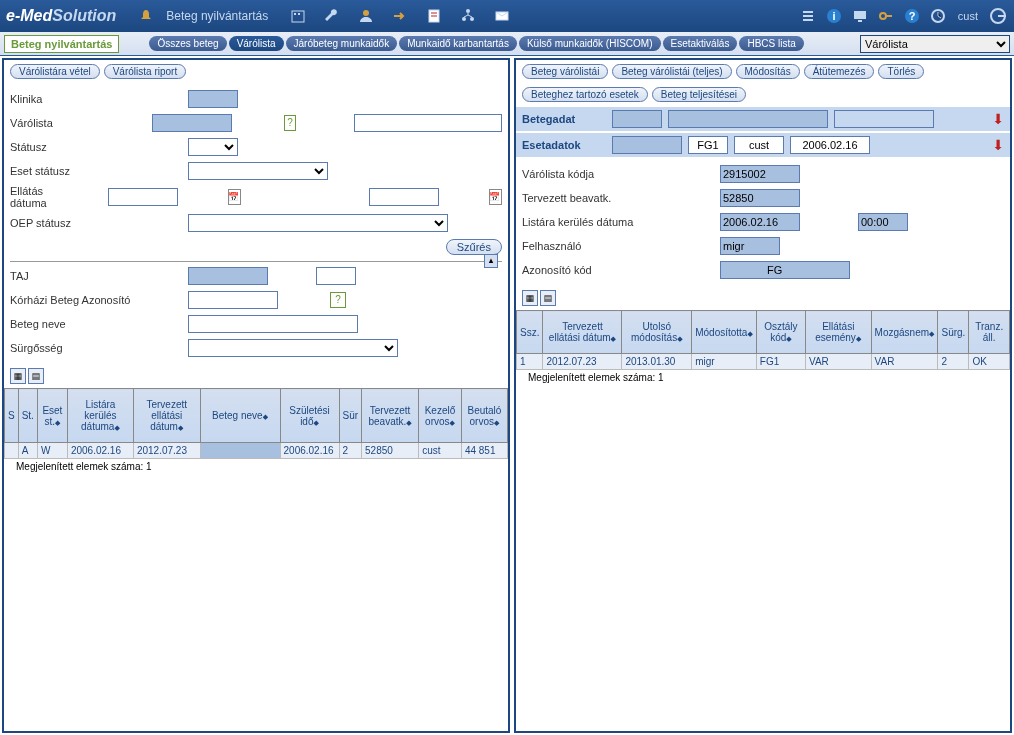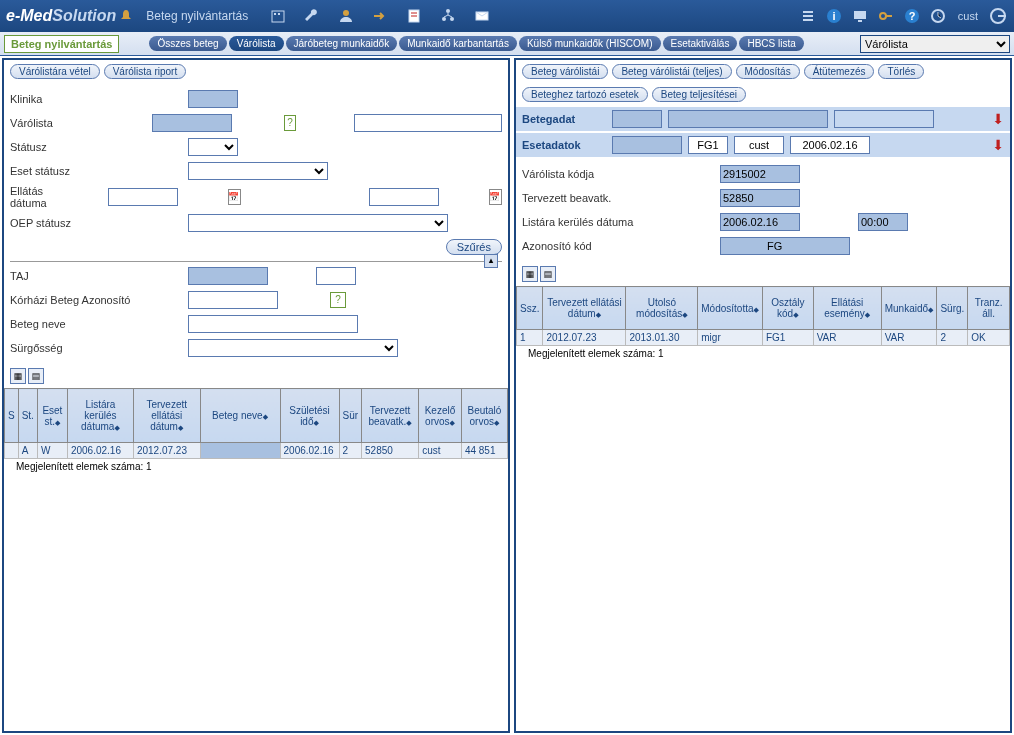--- a/index.html
+++ b/index.html
@@ -1,20 +1,20 @@
 <!DOCTYPE html>
 <html><head>
 <meta charset="utf-8">
 <style>
   * { box-sizing: border-box; margin: 0; padding: 0; }
   body { font-family: Arial, sans-serif; font-size: 11px; background: #fff; width: 1014px; height: 735px; overflow: hidden; }
   
   
   .header { background: linear-gradient(#2a5a9a,#1c4780); height: 32px; display: flex; align-items: center; padding: 0 6px; color: #fff; }
-  .logo { font-size: 16px; font-weight: bold; font-style: italic; }
+  .logo { font-size: 16px; font-weight: bold; font-style: italic; margin-right: 20px; }
   .logo .e { color: #fff; }
   .logo .med { color: #fff; }
   .logo .sol { color: #c6d8f0; font-style: italic; }
   .header-title { margin-left: 10px; font-size: 12px; color: #c6d8f0; margin-right: 20px; }
   .header-icons { display: flex; gap: 14px; align-items: center; }
   .header-icons-right { margin-left: auto; display: flex; gap: 6px; align-items: center; }
   .hicon { width: 20px; height: 20px; display: inline-flex; align-items: center; justify-content: center; cursor: pointer; }
   .username { color: #c6d8f0; margin: 0 4px; }
   
   
@@ -323,38 +323,42 @@
       <div class="frow">
           <span class="flabel" style="width:150px">Tervezett beavatk.</span>
           <input class="finput blue" style="width: 80px;" value="52850">
         </div>
       <div class="frow">
           <span class="flabel" style="width:150px">Listára kerülés dátuma</span>
           <input class="finput blue" style="width: 80px;" value="2006.02.16">
           <input class="finput blue" style="width: 50px; margin-left: 10px;" value="00:00">
         </div>
       <div class="frow">
+          <span class="flabel" style="width:150px">Felhasználó</span>
+          <input class="finput blue" style="width: 60px;" value="migr">
+        </div>
+      <div class="frow">
           <span class="flabel" style="width:150px">Azonosító kód</span>
           <input class="finput blue" style="width: 130px; padding-left: 46px;" value="FG">
         </div>
     </div>
     <div class="toolbar-icons">
       <span class="ticon">▦</span>
       <span class="ticon">▤</span>
     </div>
     <table class="tbl">
       <thead>
           <tr>
         <th><span>Ssz.</span></th>
         <th><span>Tervezett ellátási dátum</span><span class="sort">◆</span></th>
         <th><span>Utolsó módosítás</span><span class="sort">◆</span></th>
         <th><span>Módosította</span><span class="sort">◆</span></th>
         <th><span>Osztály kód</span><span class="sort">◆</span></th>
         <th><span>Ellátási esemény</span><span class="sort">◆</span></th>
-        <th><span>Munkaidő</span><span class="sort">◆</span></th>
+        <th><span>Mozgásnem</span><span class="sort">◆</span></th>
         <th><span>Sürg.</span></th>
         <th><span>Tranz. áll.</span></th>
       </tr>
         </thead>
       <tbody>
           <tr>
         <td>1</td>
         <td>2012.07.23</td>
         <td>2013.01.30</td>
         <td>migr</td>

